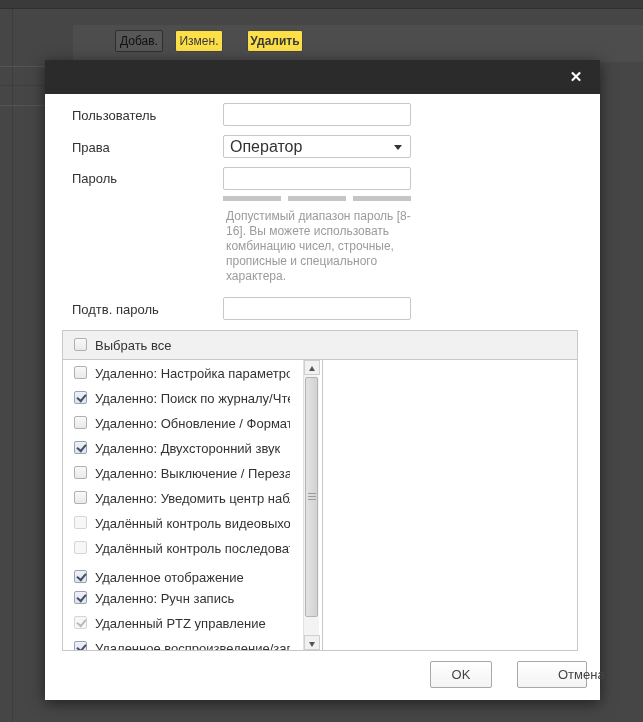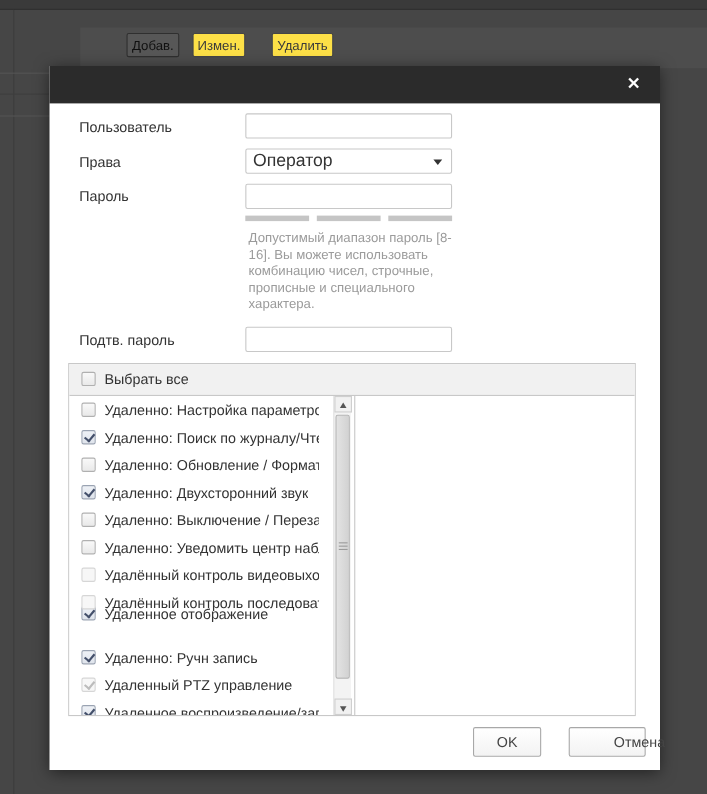--- a/index.html
+++ b/index.html
@@ -17,21 +17,21 @@
   .bg-panel { position:absolute; left:73px; top:25px; width:570px; height:37px; background:#4d4d4d; }
   .tb-btn {
     position:absolute; top:30px; height:22px;
     font-size:12px; text-align:center; line-height:20px;
     border-radius:2px; cursor:pointer;
   }
   .tb-btn.enabled  { background:#575757; border:1px solid #2f2f2f; color:#101010; }
   .tb-btn.disabled { background:#fde047; border:1px solid #454545; color:#3a3a3a; }
   .tb-add    { left:115px; width:48px; }
   .tb-modify { left:175px; width:48px; }
-  .tb-delete { left:247px; width:56px; }
+  .tb-delete { left:247px; width:56px;font-weight:bold; }
 
   
   .modal {
     position:absolute; left:45px; top:60px; width:555px; height:640px;
     background:#ffffff; box-shadow:0 3px 14px rgba(0,0,0,0.55);
   }
   .modal-header {
     position:absolute; left:0; top:0; width:100%; height:34px;
     background:#2b2b2b; color:#fff;
   }
@@ -170,21 +170,21 @@
           <span class="perm-label">Удаленное воспроизведение/загру...</span>
         </div>
         <div class="perm-row" style="top: 250px;">
           <span class="cb checked disabled"></span>
           <span class="perm-label">Удаленный PTZ управление</span>
         </div>
         <div class="perm-row" style="top: 225px;">
           <span class="cb checked"></span>
           <span class="perm-label">Удаленно: Ручн запись</span>
         </div>
-        <div class="perm-row" style="top: 185px;">
+        <div class="perm-row" style="top: 204px;">
           <span class="cb checked"></span>
           <span class="perm-label">Удаленное отображение</span>
         </div>
         <div class="perm-row" style="top: 175px;">
           <span class="cb disabled"></span>
           <span class="perm-label">Удалённый контроль последовате...</span>
         </div>
         <div class="perm-row" style="top: 150px;">
           <span class="cb disabled"></span>
           <span class="perm-label">Удалённый контроль видеовыхода</span>

